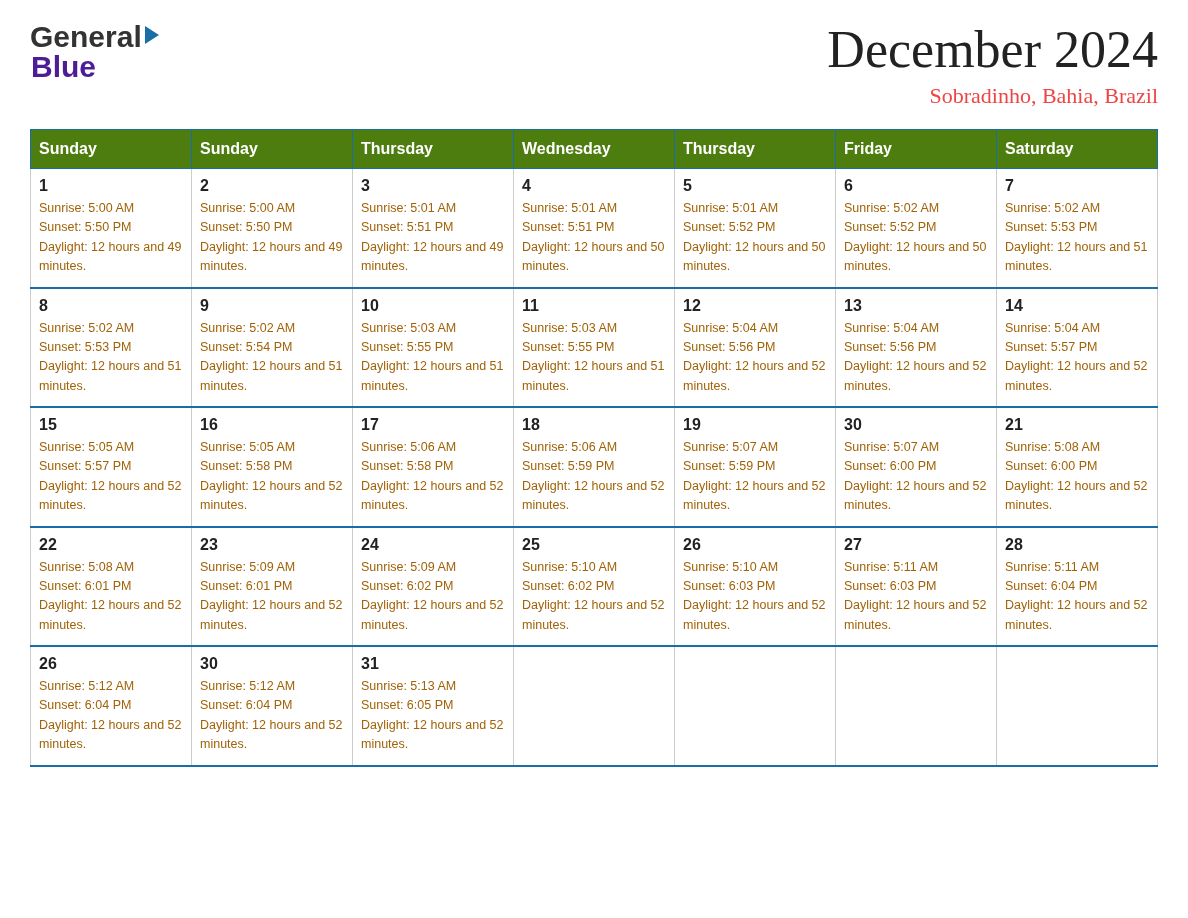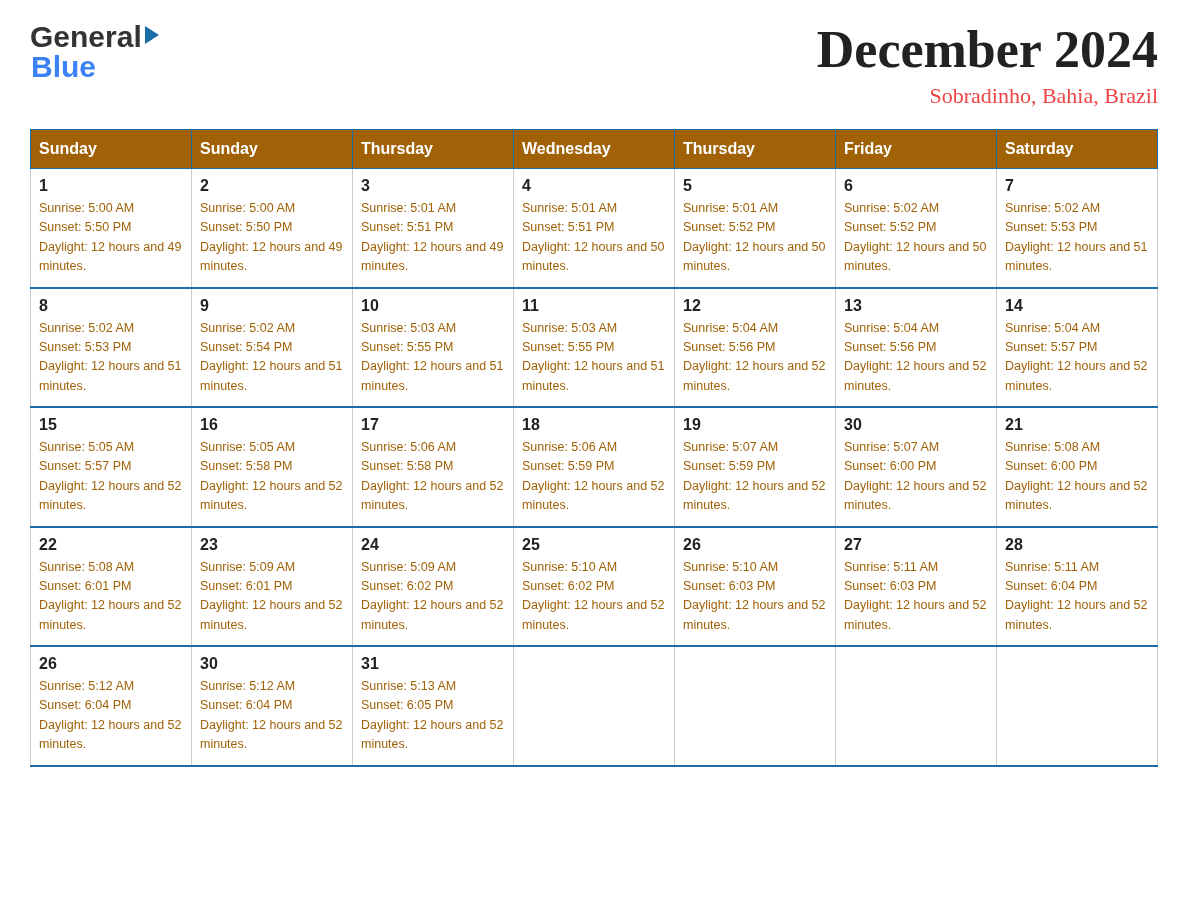--- a/index.html
+++ b/index.html
@@ -14,37 +14,37 @@
       display: flex;
       justify-content: space-between;
       align-items: flex-start;
       margin-bottom: 20px;
     }
     .title-section {
       text-align: right;
     }
     .main-title {
       font-size: 52px;
-      font-weight: bold;
+      font-weight: normal;
       color: #222;
       font-family: Georgia, serif;
     }
     .subtitle {
       font-size: 22px;
       color: #ef4444;
       font-family: Georgia, serif;
       margin-top: 4px;
     }
     .calendar-table {
       width: 100%;
       border-collapse: collapse;
       table-layout: fixed;
     }
     .calendar-table thead tr th {
-      background-color: #a16207;
+      background-color: #4d7c0f;
       color: #fff;
       padding: 10px 8px;
       font-size: 16px;
       font-weight: bold;
       text-align: left;
       border: 1px solid #1a6ea8;
     }
     .calendar-table tbody tr td {
       vertical-align: top;
       padding: 8px 8px 10px 8px;
@@ -88,21 +88,21 @@
       border-top: 9px solid transparent;
       border-bottom: 9px solid transparent;
       border-left: 14px solid #1a6ea8;
       margin-left: 3px;
       vertical-align: middle;
       margin-top: -4px;
     }
     .logo-line2 {
       font-size: 30px;
       font-weight: bold;
-      color: #3b82f6;
+      color: #4c1d95;
       margin-top: -4px;
       padding-left: 1px;
     }
   </style>
 </head>
 <body>
 
 <div class="header">
   <div class="logo-wrapper">
     <div class="logo-line1">

